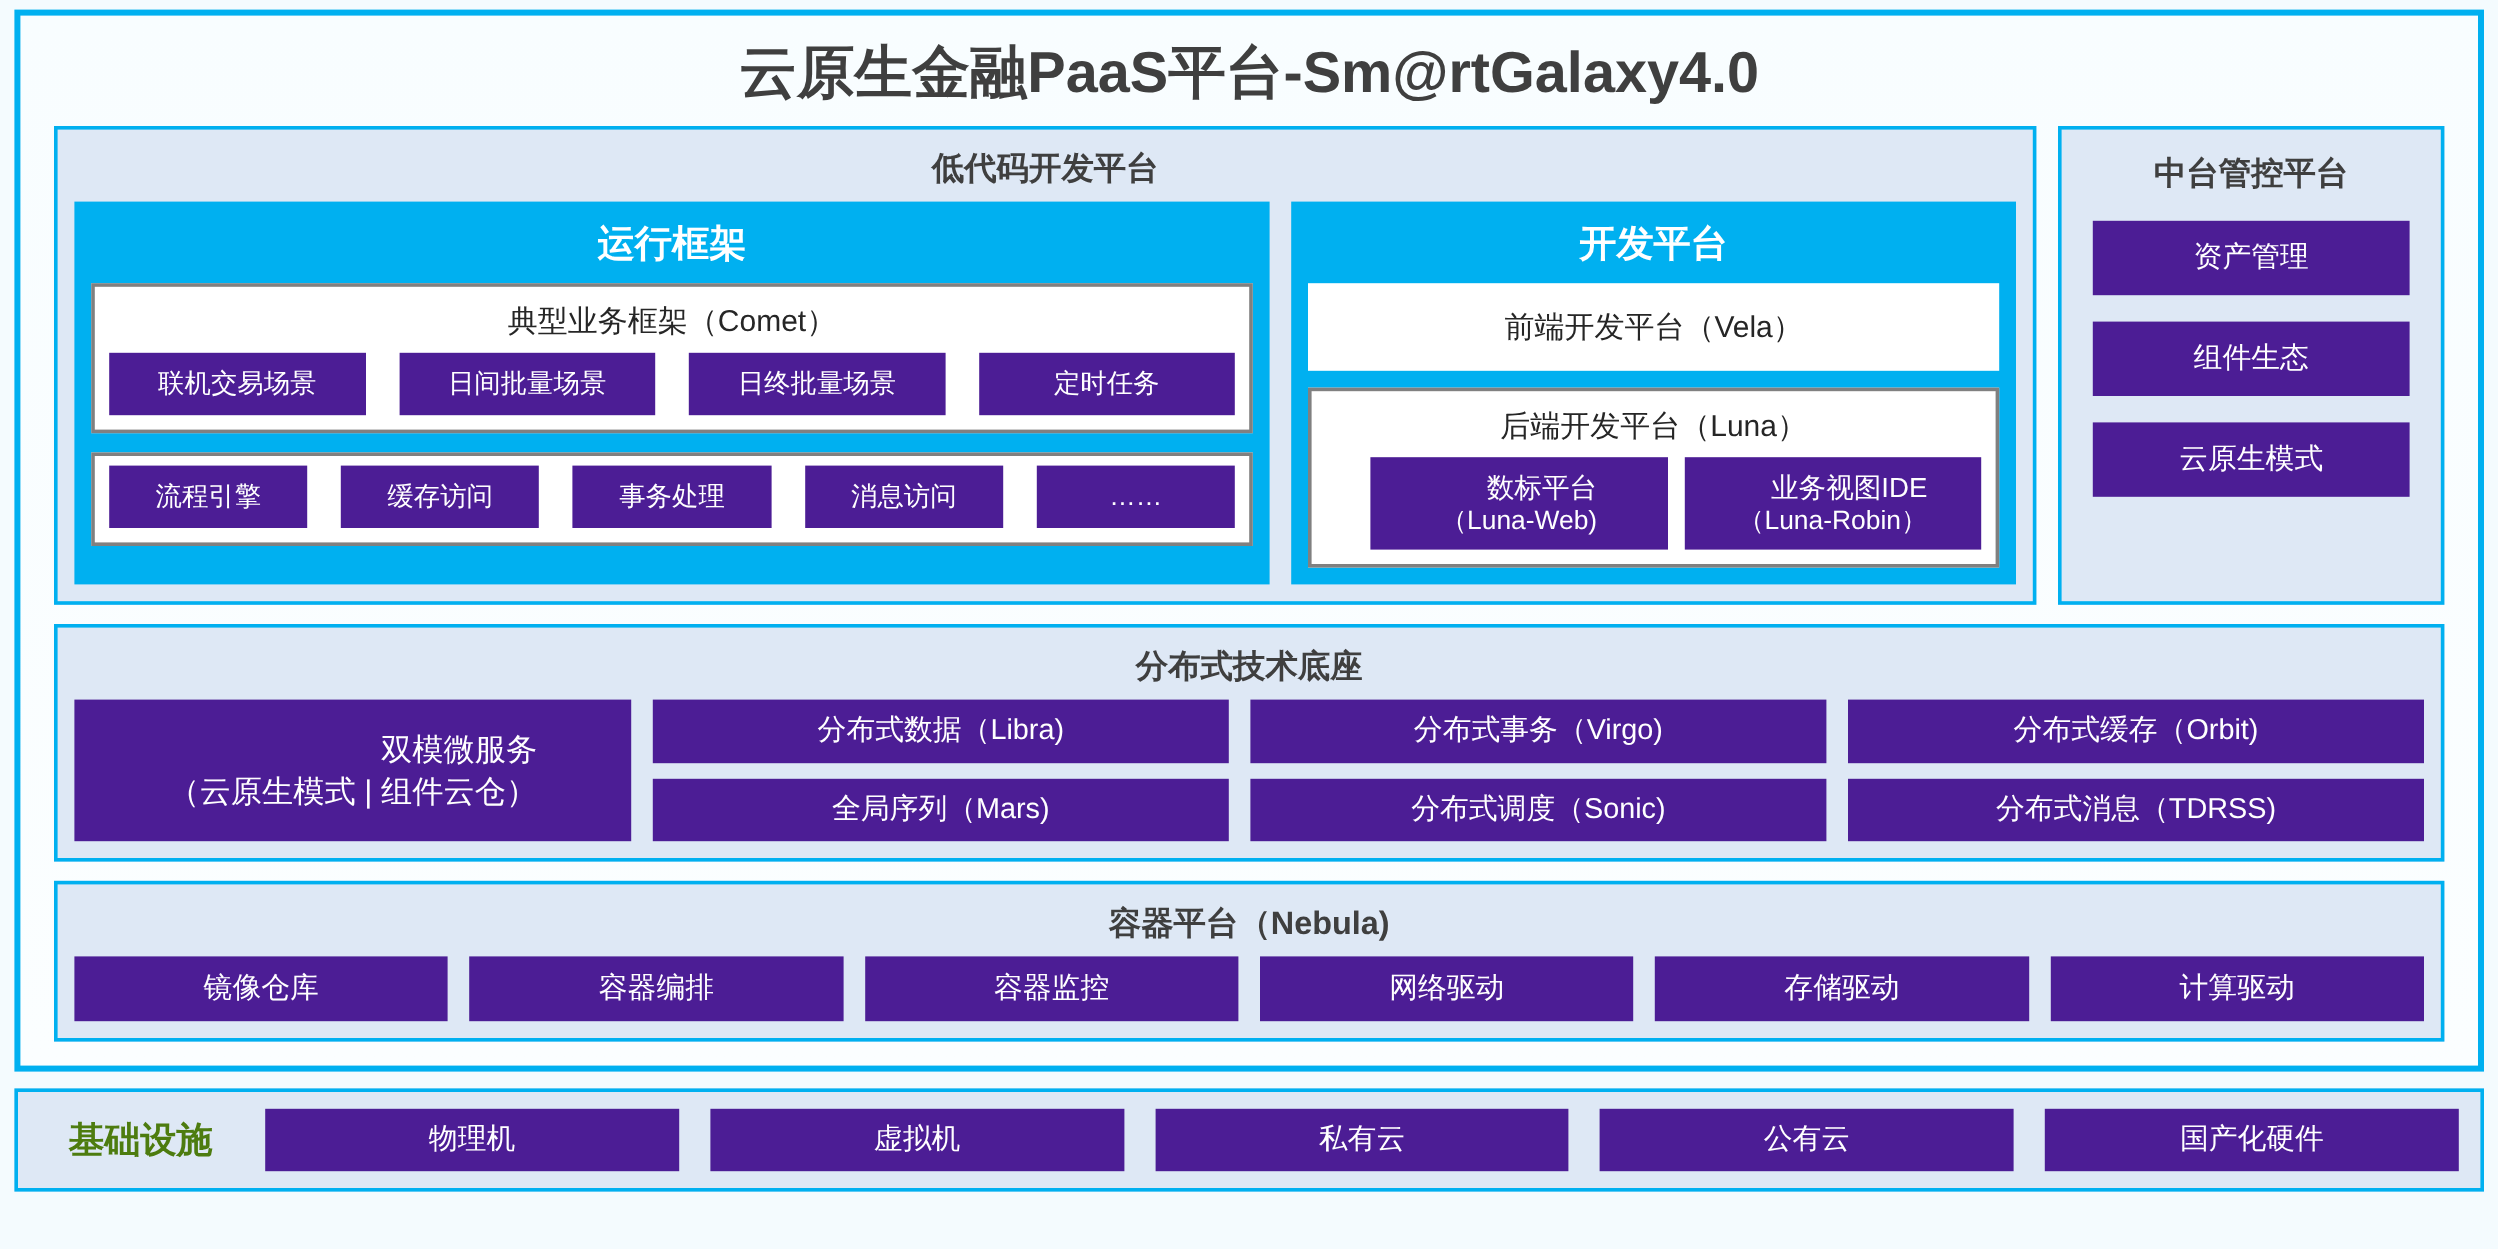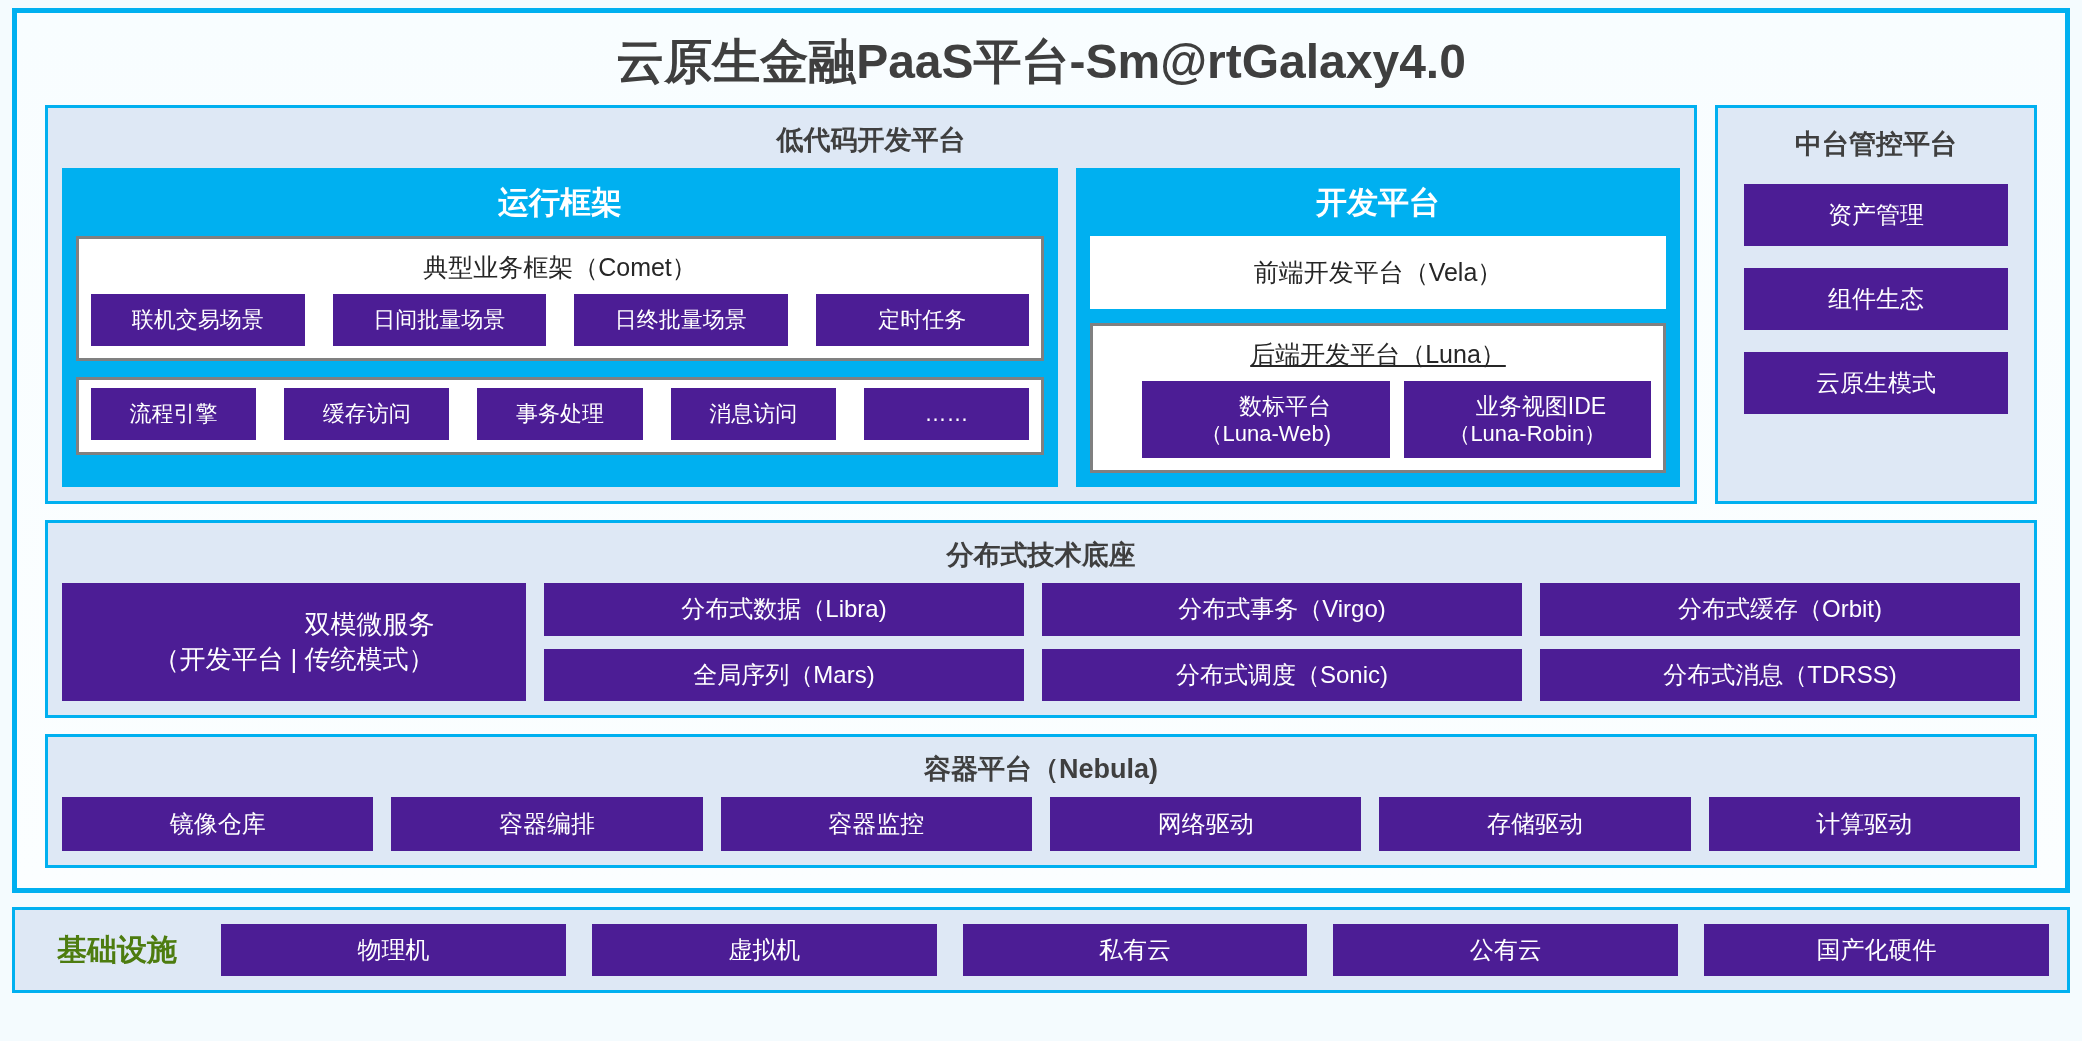--- a/index.html
+++ b/index.html
@@ -79,21 +79,21 @@
   }
   .chip.tall { min-height: 66px; font-size: 23px; }
   .chip.big { font-size: 24px; }
 
   
   .vela {
     background:#ffffff; text-align:center; font-size:25px; color:#262626;
     padding: 20px 10px; margin-bottom: 14px;
   }
   .luna { background:#ffffff; border:3px solid #808080; padding: 8px 12px 12px 12px; }
-  .luna-title { text-align:center; font-size:25px; color:#262626; padding: 4px 0 10px 0; text-decoration: underline;}
+  .luna-title { text-align:center; font-size:25px; color:#262626; padding: 4px 0 10px 0;}
   .luna-chips { display:flex; gap:14px;padding-left:37px; }
   .luna-chips > * { flex:1 1 0; }
   .chip .sub { display:block; font-size:22px; }
 
   
   .control .panel-title { padding: 8px 0 22px 0; }
   .control-list { display:flex; flex-direction:column; gap: 22px; padding: 0 12px 6px 12px; }
   .control-list .chip { min-height: 62px; font-size: 24px; }
 
   
@@ -205,21 +205,21 @@
 
     <div class="spacer-md"></div>
 
     <div class="panel">
       <div class="panel-title">分布式技术底座</div>
       <div class="tech-body">
         <div class="tech-left">
           <div class="chip">
             <div>
               <span>双模微服务</span><br>
-              <span>（开发平台 | 传统模式）</span>
+              <span>（云原生模式 | 组件云仓）</span>
             </div>
           </div>
         </div>
         <div class="tech-cols">
           <div class="tech-col">
             <div class="chip big">分布式数据（Libra)</div>
             <div class="chip big">全局序列（Mars)</div>
           </div>
           <div class="tech-col">
             <div class="chip big">分布式事务（Virgo)</div>

